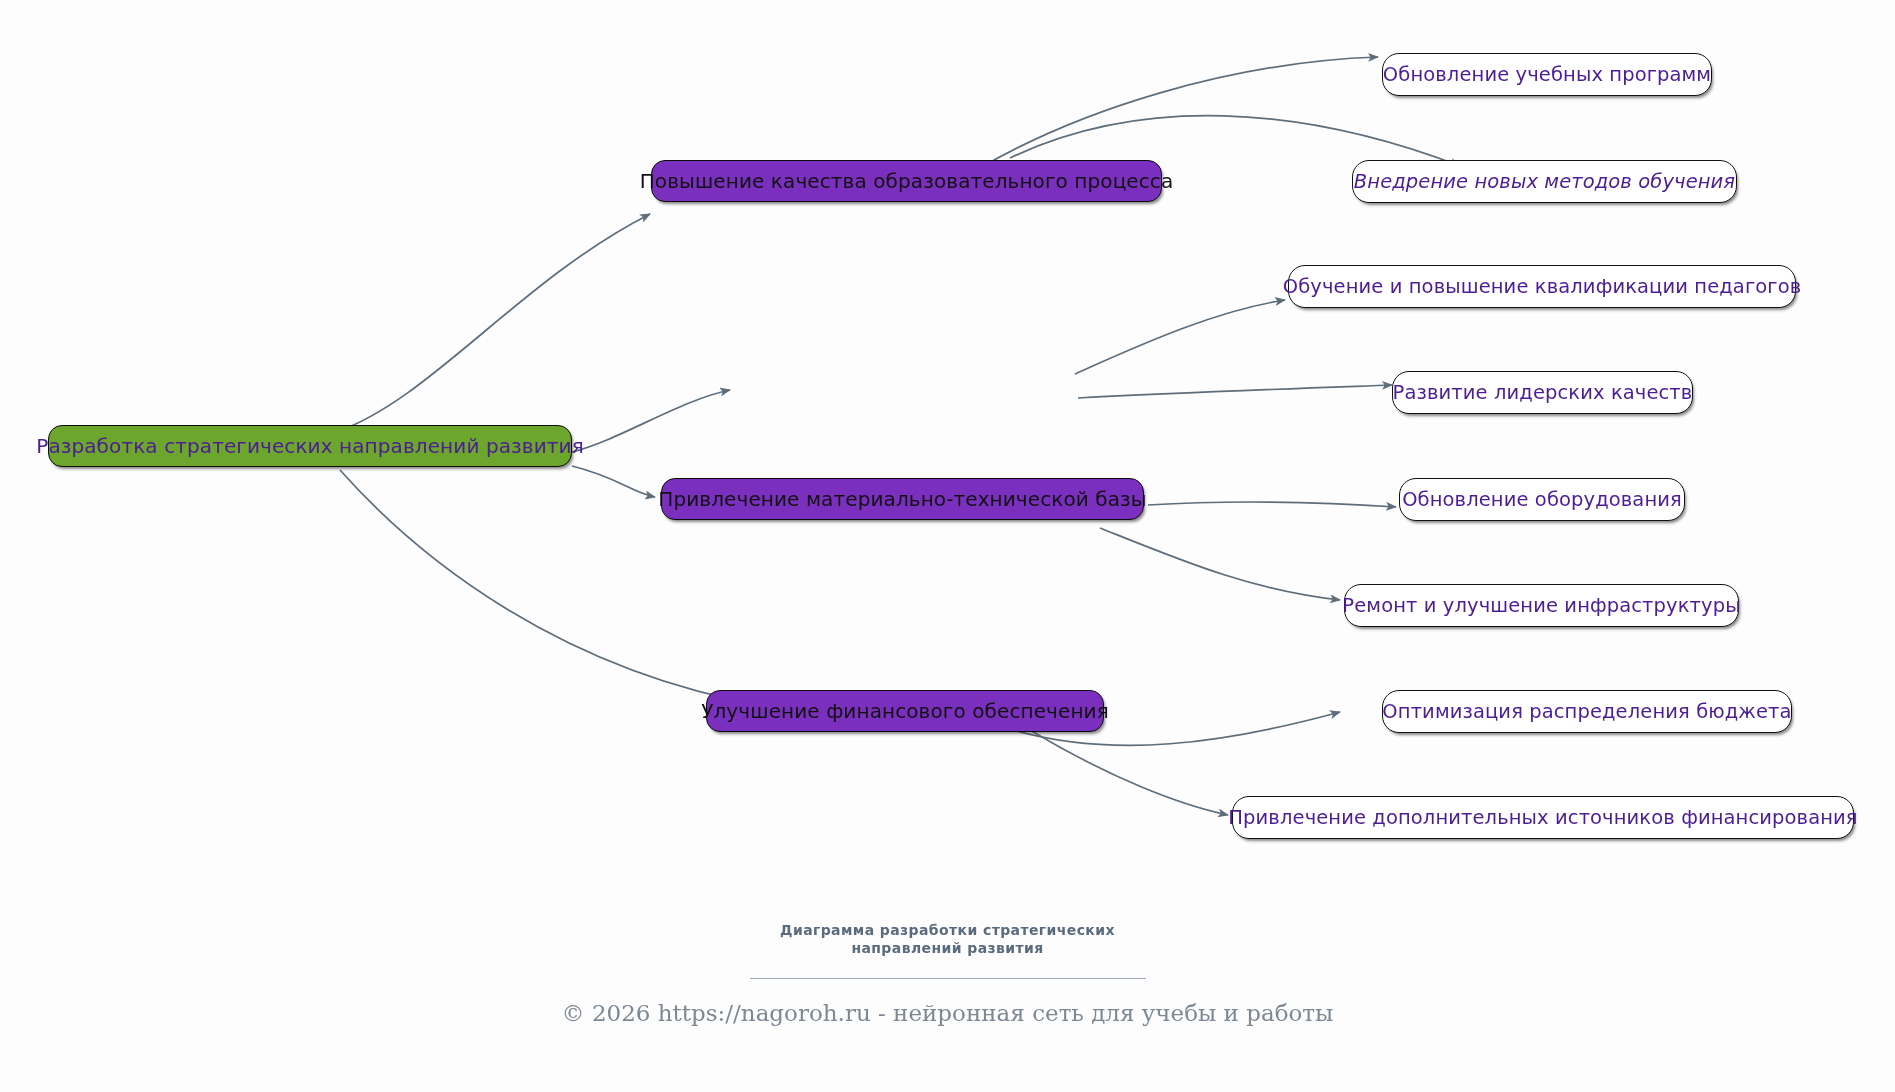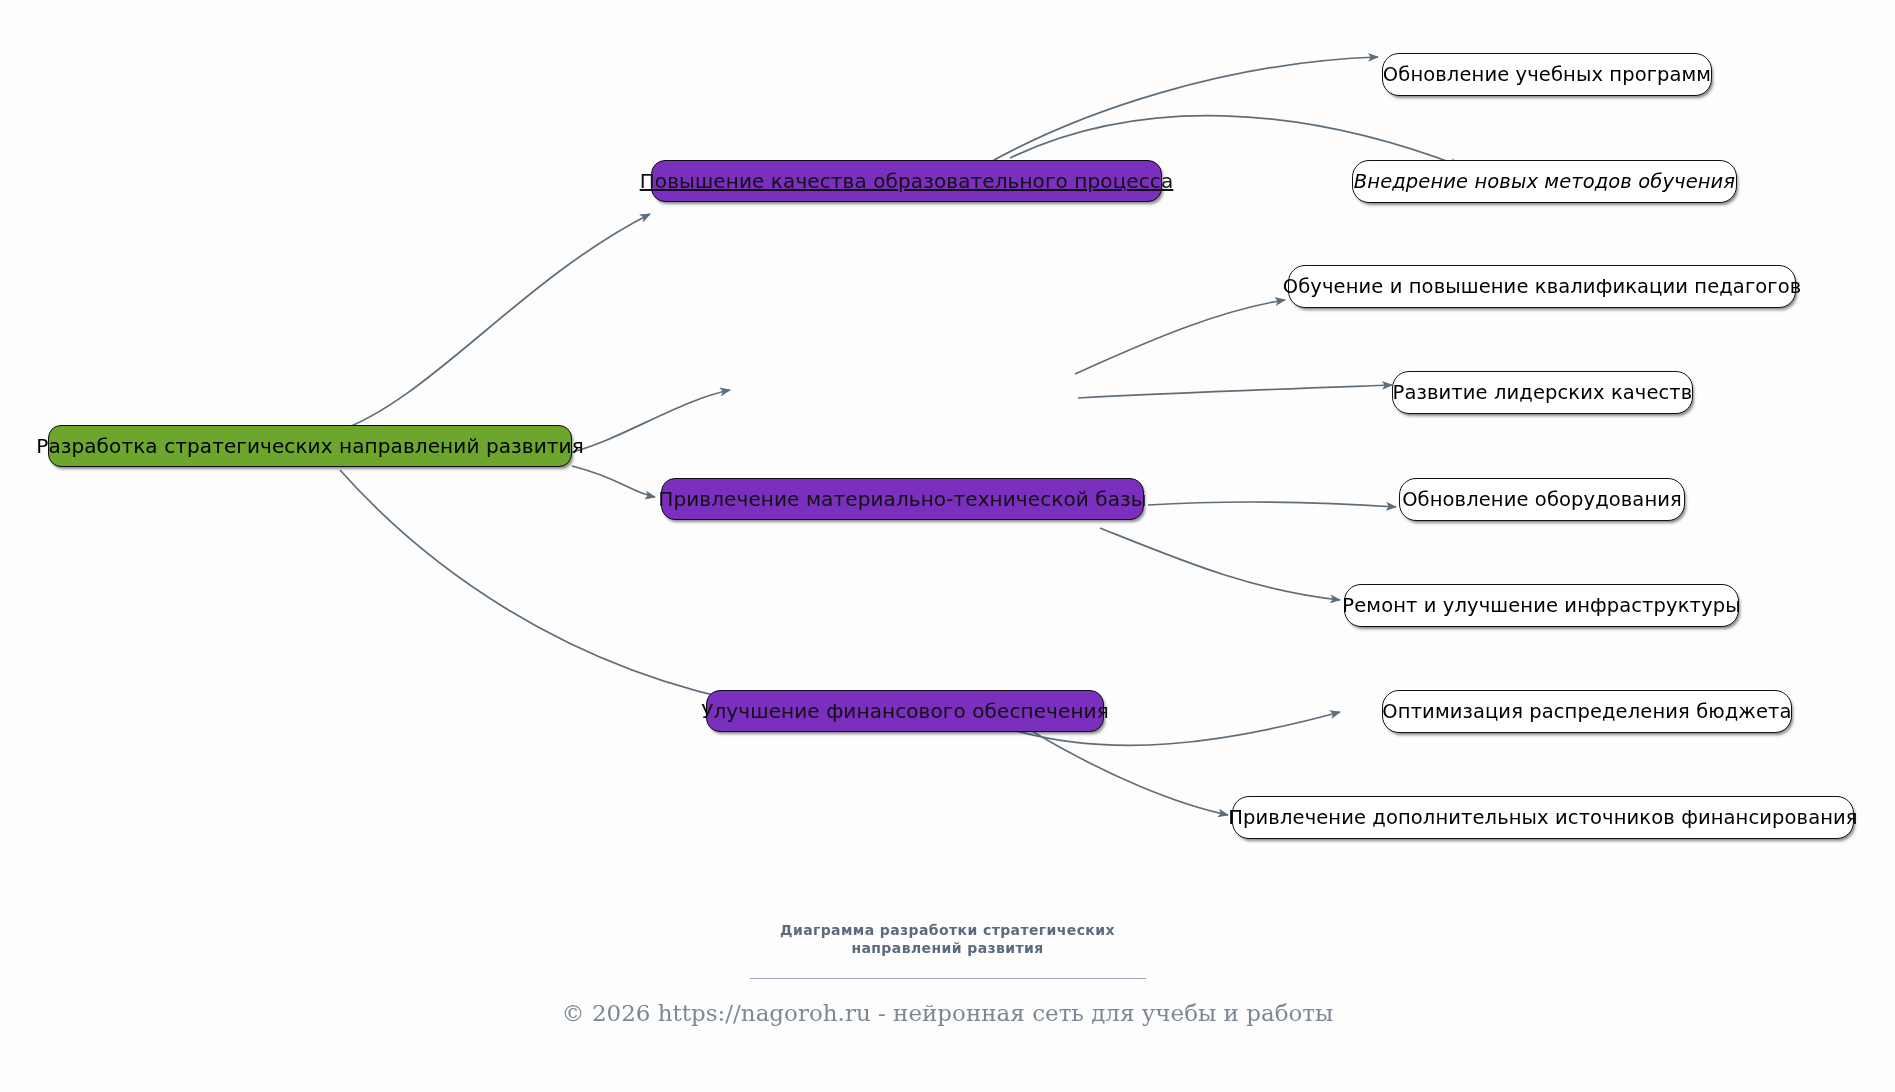--- a/index.html
+++ b/index.html
@@ -34,21 +34,21 @@
     position: absolute;
     box-sizing: border-box;
     display: flex;
     align-items: center;
     justify-content: center;
     white-space: nowrap;
     border-radius: 14px;
     font-size: 19.5px;
     letter-spacing: 0.1px;
     line-height: 1;
-    color: #000000;
+    color: #4c1d95;
     border: 1.6px solid #0b0b0b;
     background: #ffffff;
     box-shadow: 2px 3px 3px -1px rgba(40,40,40,0.55);
     padding: 0 14px;
   }
 
   .node.root {
     background: #6ca62c;
     border-color: #0c0c0c;
     font-size: 20px;
@@ -122,23 +122,23 @@
       <path d="M1078,398 C1190,392 1310,388 1392,385"></path>
 
       <path d="M1148,505 C1230,500 1320,502 1396,507"></path>
       <path d="M1100,528 C1180,560 1250,590 1340,600"></path>
 
       <path d="M1000,726 C1110,762 1230,742 1340,712"></path>
       <path d="M1030,730 C1110,778 1180,805 1228,815"></path>
     </g>
   </svg>
 
-  <div class="node root" style="left:48px; top:425px; width:524px; height:42px;border-radius:13px;">Разработка стратегических направлений развития</div>
+  <div class="node root" style="left:48px; top:425px; width:524px; height:42px;">Разработка стратегических направлений развития</div>
 
-  <div class="node branch" style="left:651px; top:160px; width:511px; height:42px;text-decoration:underline;">Повышение качества образовательного процесса</div>
+  <div class="node branch" style="left:651px; top:160px; width:511px; height:42px;">Повышение качества образовательного процесса</div>
 
   <div class="node leaf" style="left:1382px; top:53px; width:330px; height:43px;">Обновление учебных программ</div>
 
   <div class="node leaf" style="left:1352px; top:160px; width:385px; height:43px;font-style:italic;">Внедрение новых методов обучения</div>
 
 
   <div class="node leaf" style="left:1288px; top:265px; width:508px; height:43px;">Обучение и повышение квалификации педагогов</div>
 
   <div class="node leaf" style="left:1392px; top:371px; width:301px; height:43px;">Развитие лидерских качеств</div>
 

